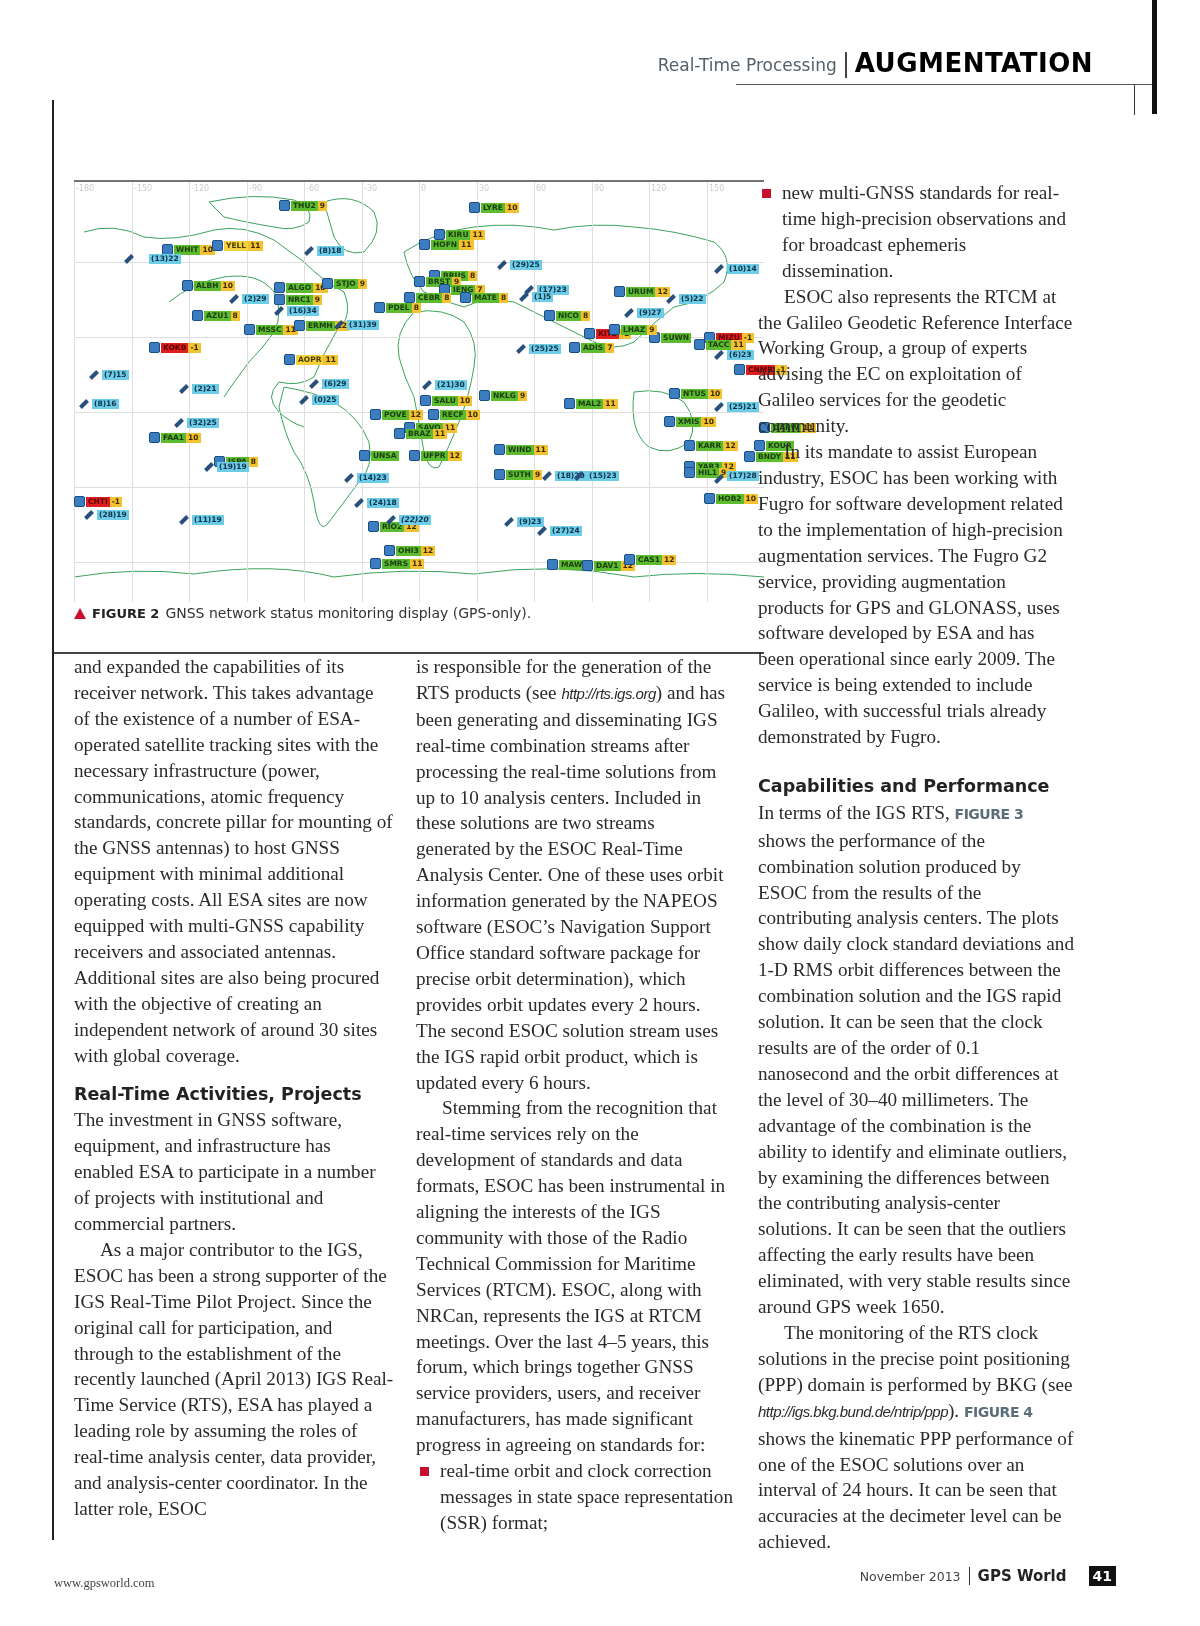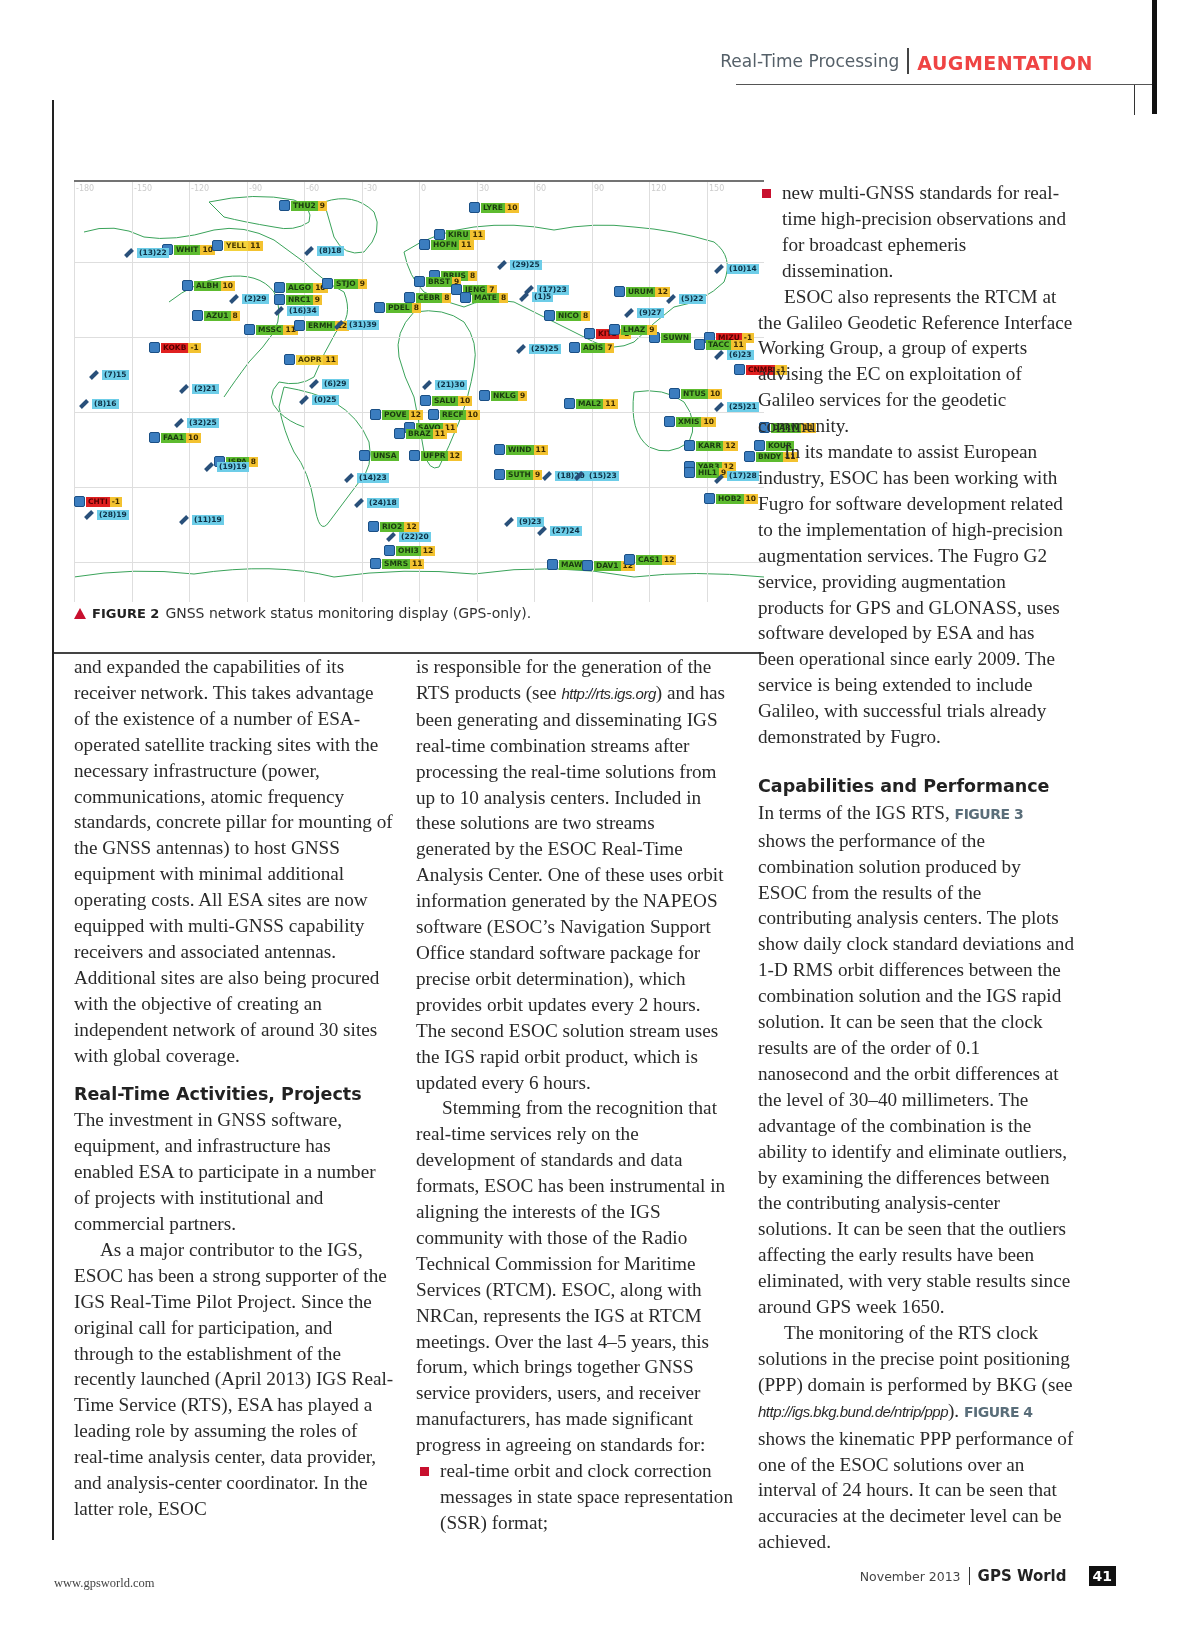--- a/index.html
+++ b/index.html
@@ -1,20 +1,20 @@
 <!DOCTYPE html>
 <html><head>
 <meta charset="utf-8">
 <style>
   html, body { margin:0; padding:0; background:#fff; }
   body { width:1200px; height:1626px; position:relative; overflow:hidden; font-family:"Liberation Serif", serif; color:#2b2b2b; }
   .hdr { position:absolute; top:48px; right:107px; display:flex; align-items:flex-end; gap:8px; }
   .hdr-sect { font-family:"DejaVu Sans", sans-serif; font-size:17px; color:#556069; padding-bottom:3px; }
   .hdr-sep { width:2px; height:26px; background:#444; }
-  .hdr-mag { font-family:"DejaVu Sans", sans-serif; font-weight:bold; font-size:19px; color:#ef4444; letter-spacing:0.5px; }
+  .hdr-mag { font-family:"DejaVu Sans", sans-serif; font-weight:bold; font-size:26px; color:#000000; letter-spacing:0.5px; }
   .hdr-rule { position:absolute; top:84px; left:736px; width:420px; height:1px; background:#555; }
   .crop-v1 { position:absolute; left:1152px; top:0; width:5px; height:114px; background:#111; }
   .crop-v2 { position:absolute; left:1134px; top:85px; width:1px; height:30px; background:#333; }
   .col-rule-l { position:absolute; left:52px; top:100px; width:2px; height:1440px; background:#222; }
 
   .figure { position:absolute; left:74px; top:180px; width:690px; height:425px; }
   .map { position:absolute; left:0; top:0; width:690px; height:420px; background:#fff; border-top:2px solid #737373; }
   .gridline-v { position:absolute; top:0; bottom:0; width:1px; background:#dedede; }
   .gridline-h { position:absolute; left:0; right:0; height:1px; background:#dedede; }
   .lon-label { position:absolute; top:2px; font-family:"DejaVu Sans", sans-serif; font-size:8px; color:#ccc; }
@@ -183,21 +183,21 @@
       <div class="station" style="left: 355px; top: 88px;">
         <span class="st-icon"></span>
         <span class="st-name">BRUS</span>
         <span class="st-val">8</span>
       </div>
       <div class="station" style="left: 340px; top: 94px;">
         <span class="st-icon"></span>
         <span class="st-name">BRST</span>
         <span class="st-val">9</span>
       </div>
-      <div class="station" style="left: 365px; top: 102px; margin-left: 12px;">
+      <div class="station" style="left: 365px; top: 102px;">
         <span class="st-icon"></span>
         <span class="st-name">IENG</span>
         <span class="st-val">7</span>
       </div>
       <div class="station" style="left: 330px; top: 110px;">
         <span class="st-icon"></span>
         <span class="st-name">CEBR</span>
         <span class="st-val">8</span>
       </div>
       <div class="station" style="left: 386px; top: 110px;">
@@ -389,21 +389,21 @@
       <div class="station" style="left: 508px; top: 378px;">
         <span class="st-icon"></span>
         <span class="st-name">DAV1</span>
         <span class="st-val">12</span>
       </div>
       <div class="station" style="left: 550px; top: 372px;">
         <span class="st-icon"></span>
         <span class="st-name">CAS1</span>
         <span class="st-val">12</span>
       </div>
-      <div class="sat" style="left: 50px; top: 66px;">
+      <div class="sat" style="left: 50px; top: 72px; gap: 12px;">
         <span class="sat-icon"></span>
         <span class="sat-label">(13)22</span>
       </div>
       <div class="sat" style="left: 230px; top: 64px;">
         <span class="sat-icon"></span>
         <span class="sat-label">(8)18</span>
       </div>
       <div class="sat" style="left: 155px; top: 112px;">
         <span class="sat-icon"></span>
         <span class="sat-label">(2)29</span>
@@ -505,21 +505,21 @@
         <span class="sat-label">(18)20</span>
       </div>
       <div class="sat" style="left: 500px; top: 289px;">
         <span class="sat-icon"></span>
         <span class="sat-label">(15)23</span>
       </div>
       <div class="sat" style="left: 640px; top: 289px; align-items: flex-end;">
         <span class="sat-icon"></span>
         <span class="sat-label">(17)28</span>
       </div>
-      <div class="sat" style="left: 312px; top: 350px;">
+      <div class="sat" style="left: 312px; top: 333px; font-style: italic;">
         <span class="sat-icon"></span>
         <span class="sat-label">(22)20</span>
       </div>
       <div class="sat" style="left: 430px; top: 335px;">
         <span class="sat-icon"></span>
         <span class="sat-label">(9)23</span>
       </div>
       <div class="sat" style="left: 463px; top: 344px;">
         <span class="sat-icon"></span>
         <span class="sat-label">(27)24</span>

